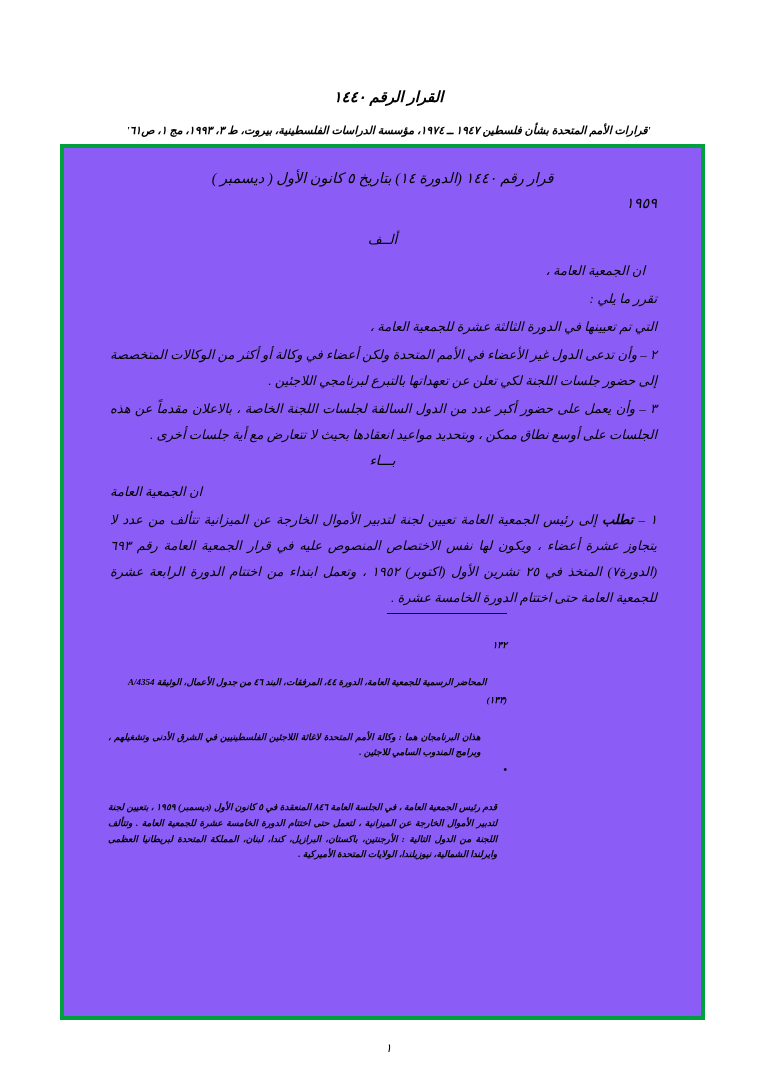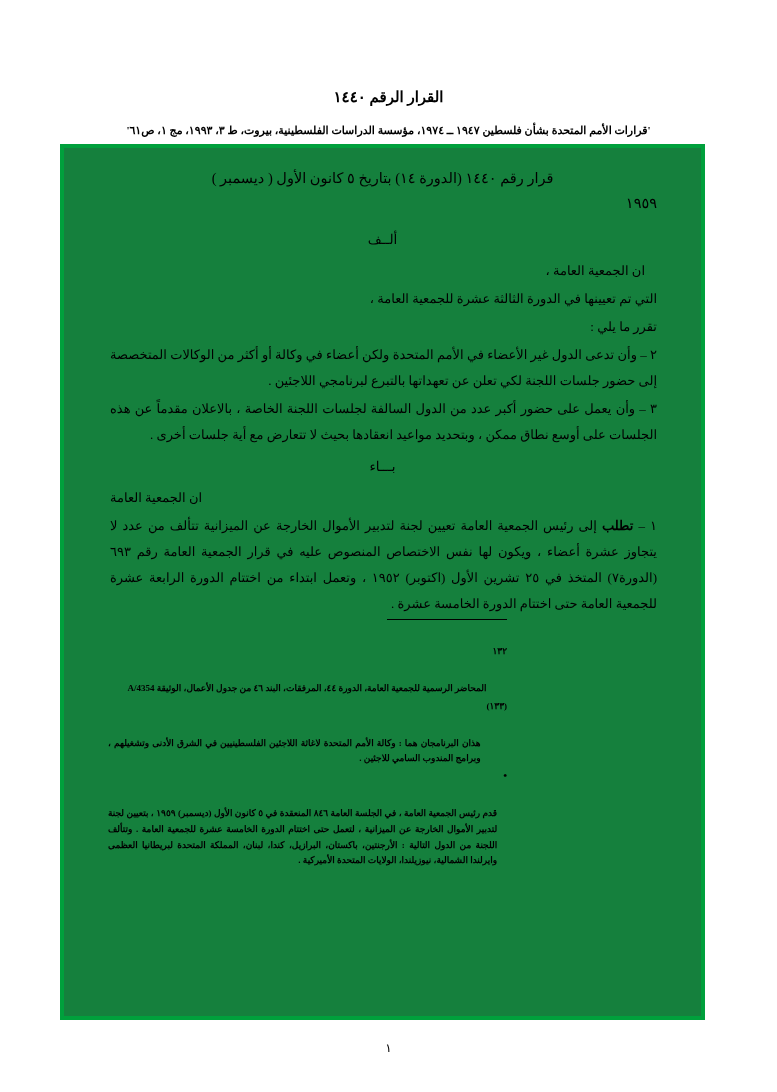--- a/index.html
+++ b/index.html
@@ -13,20 +13,21 @@
     font-family: "Liberation Serif", "DejaVu Serif", serif;
     color: #000000;
     position: relative;
     overflow: hidden;
   }
   .page {
     position: relative;
     width: 777px;
     height: 1092px;
     box-sizing: border-box;
+    font-style: italic;
   }
 
   
   .doc-header {
     text-align: center;
     padding-top: 88px;
   }
   .doc-title {
     font-size: 15px;
     font-weight: bold;
@@ -41,21 +42,21 @@
 
   
   .frame {
     position: absolute;
     top: 144px;
     right: 72px;
     left: 60px;
     height: 876px;
     border: 4px solid #00a03c;
     box-sizing: border-box;
-    background: #15803d;
+    background: #8b5cf6;
   }
   .frame-inner {
     padding: 18px 44px 10px 44px;
     direction: rtl;
   }
 
   
   .res-head {
     text-align: center;
     font-size: 14.5px;
@@ -68,21 +69,21 @@
   }
   .subject {
     text-align: center;
     font-size: 13.5px;
     line-height: 1.9;
     margin-bottom: 16px;
   }
   .section-letter {
     text-align: center;
     font-size: 13.5px;
-    margin: 10px 0 10px 0;
+    margin: 4px 0 10px 0;
     letter-spacing: 2px;
   }
 
   
   .body-block {
     font-size: 13px;
     line-height: 2.0;
     text-align: justify;
     text-justify: inter-word;
   }
@@ -167,23 +168,23 @@
         <span class="l2">١٩٥٩</span>
       </div>
 
 
       <div class="section-letter">ألــف</div>
 
       <div class="body-block">
         <p class="near-center">ان الجمعية العامة ،</p>
 
 
+        <p>تقرر ما يلي :</p>
+
         <p>التي تم تعيينها في الدورة الثالثة عشرة للجمعية العامة ،</p>
-
-        <p>تقرر ما يلي :</p>
 
 
         <p>٢ – وأن تدعى الدول غير الأعضاء في الأمم المتحدة ولكن أعضاء في وكالة أو أكثر من الوكالات المتخصصة إلى حضور جلسات اللجنة لكي تعلن عن تعهداتها بالتبرع لبرنامجي اللاجئين .</p>
 
         <p>٣ – وأن يعمل على حضور أكبر عدد من الدول السالفة لجلسات اللجنة الخاصة ، بالاعلان مقدماً عن هذه الجلسات على أوسع نطاق ممكن ، وبتحديد مواعيد انعقادها بحيث لا تتعارض مع أية جلسات أخرى .</p>
       </div>
 
       <div class="section-letter">بـــاء</div>
 
       <div class="body-block">

